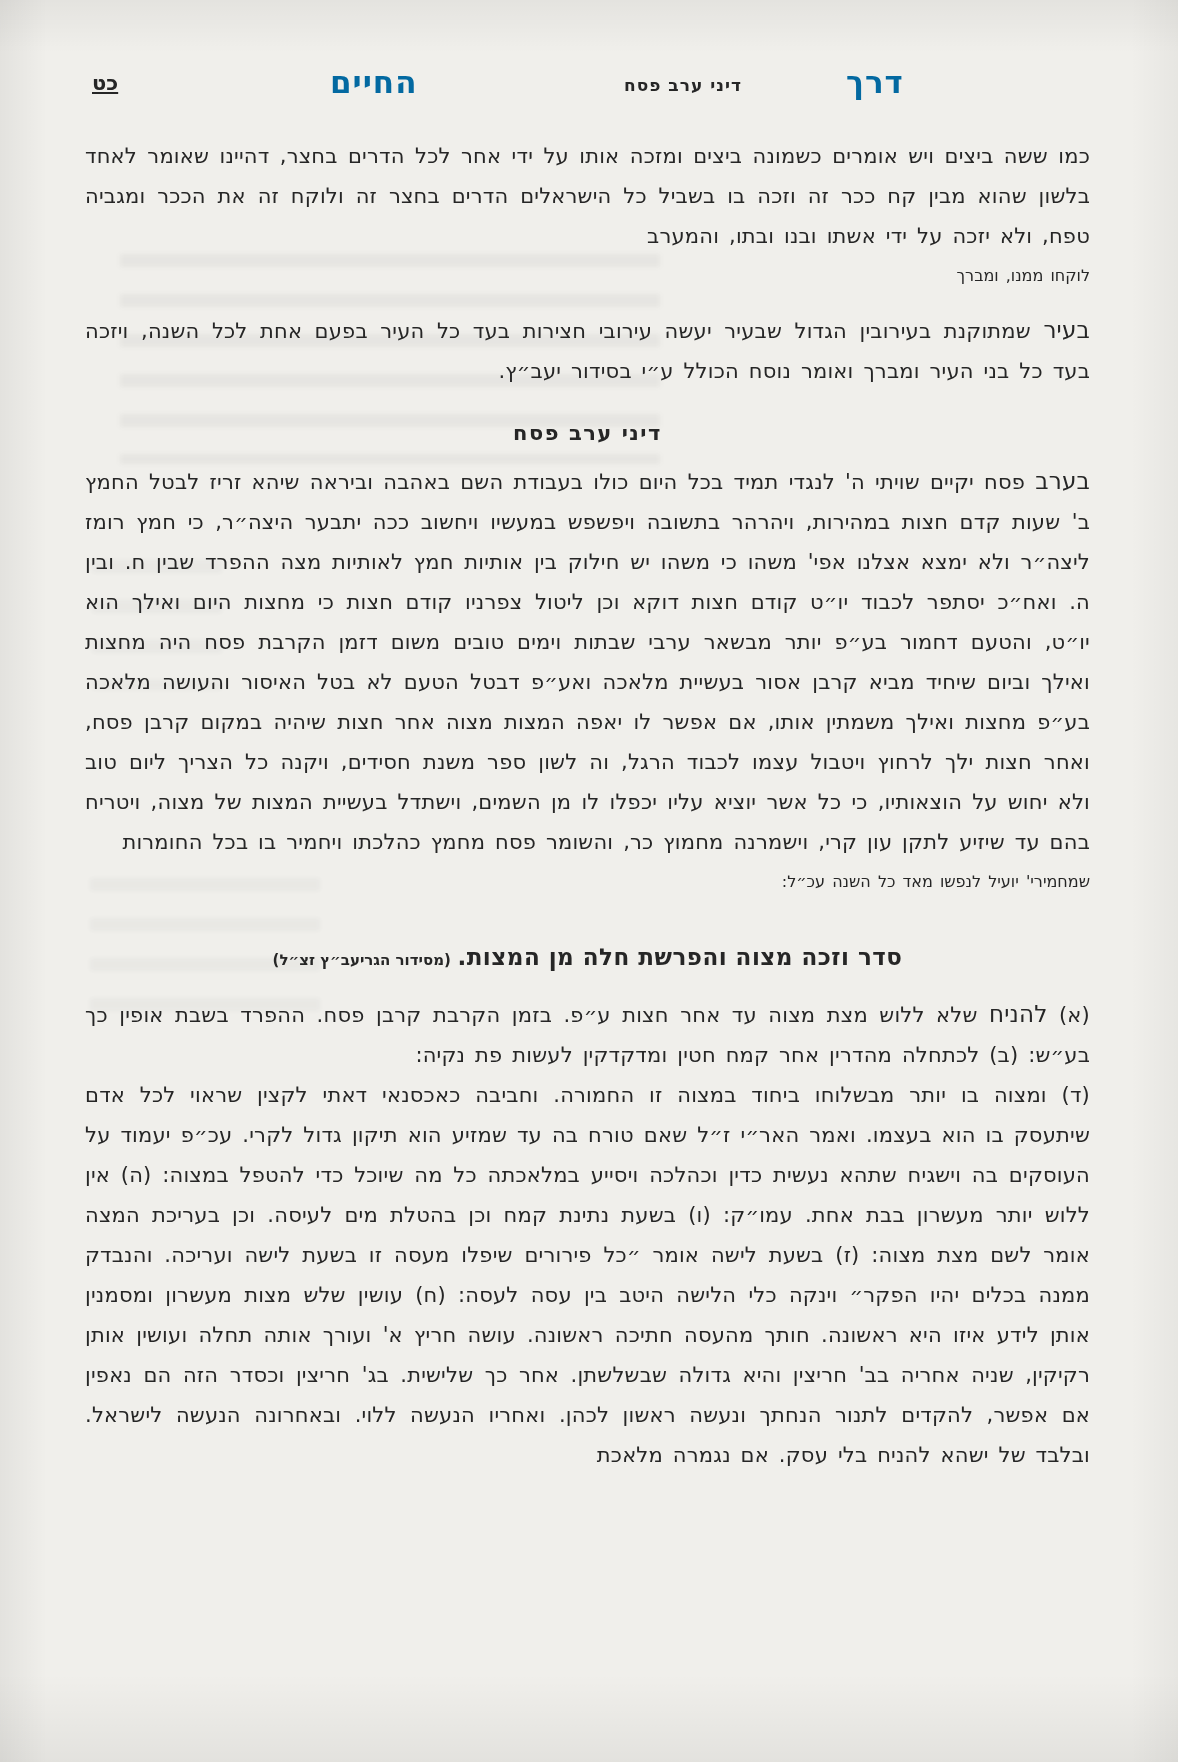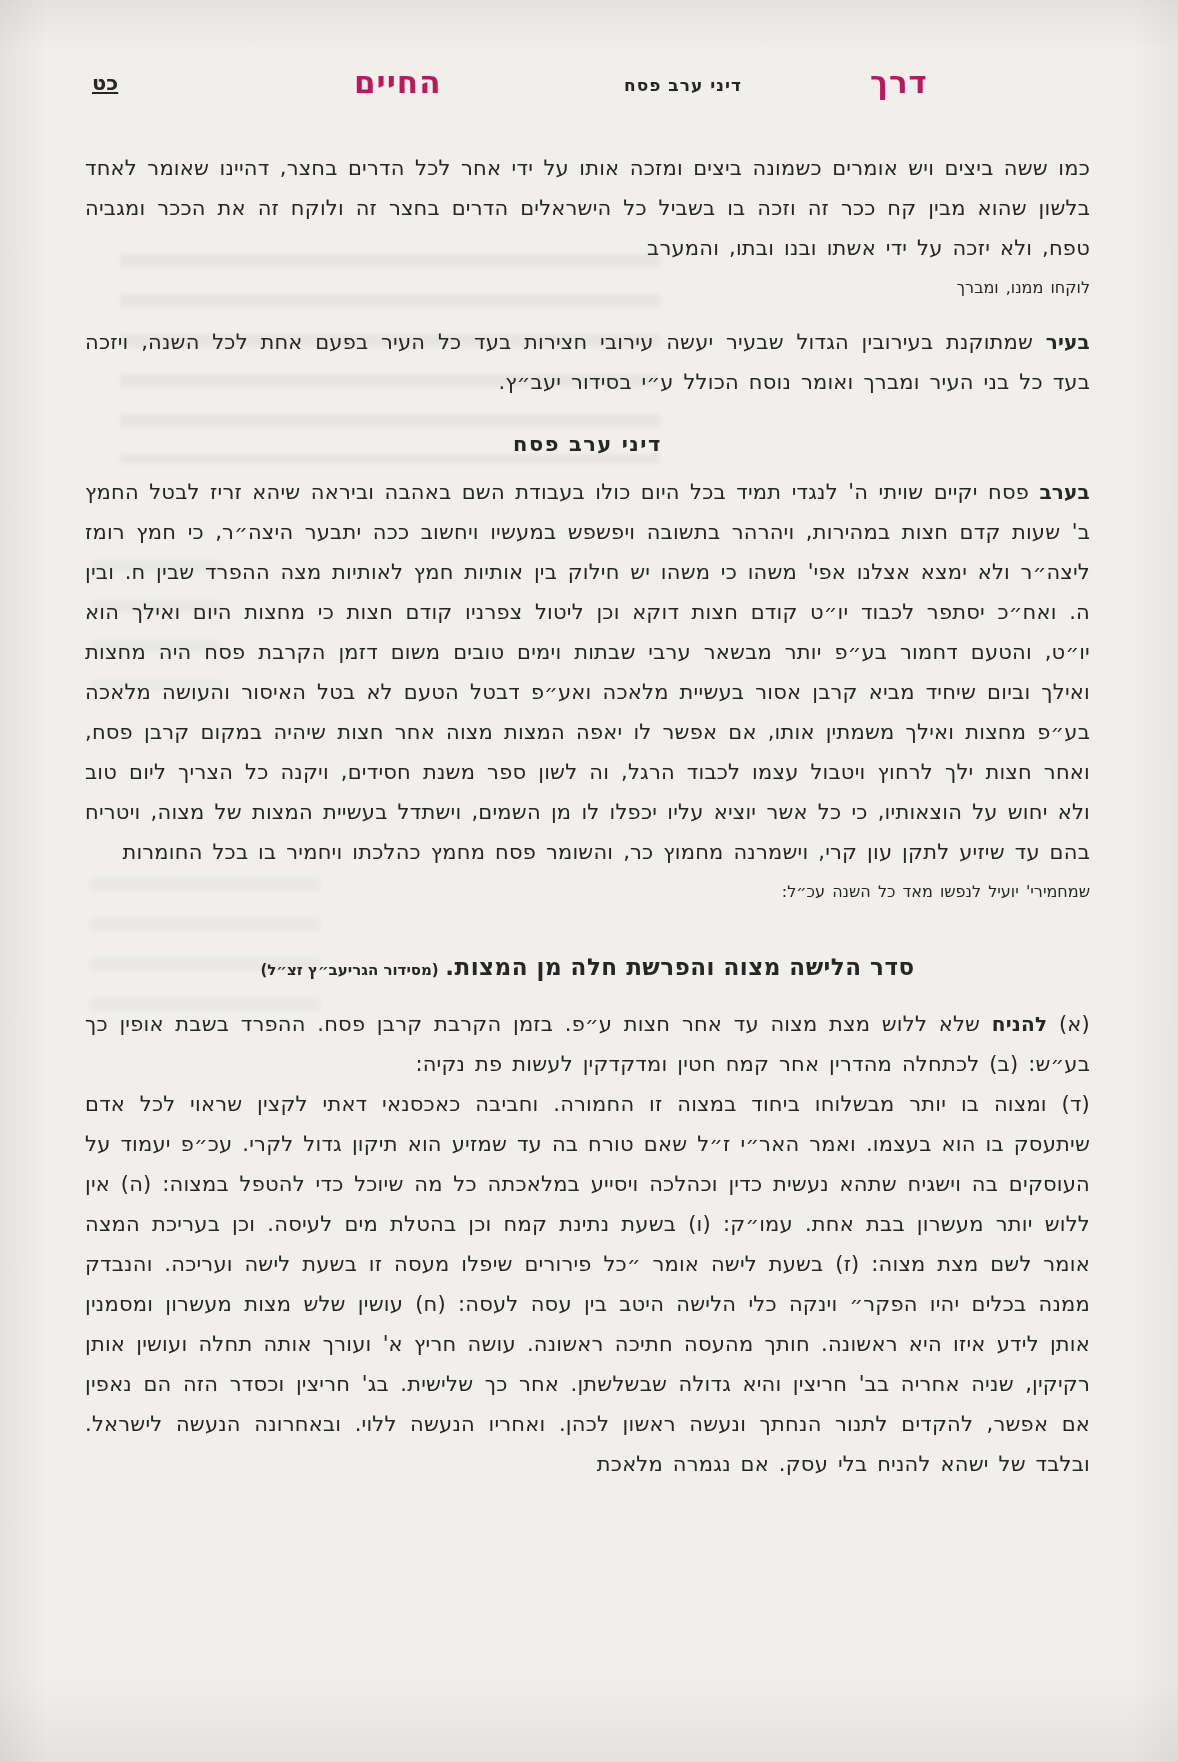--- a/index.html
+++ b/index.html
@@ -39,62 +39,61 @@
   .ghost-a { top: 254px; left: 120px; width: 540px; height: 210px; }
   .ghost-b { top: 560px; left: 92px;  width: 130px; height: 130px; opacity: .8; }
   .ghost-c { top: 878px; left: 90px;  width: 230px; height: 150px; opacity: .8; }
 
   .header { position: absolute; top: 64px; left: 0; right: 0; height: 54px; }
   .title-part {
     position: absolute;
     font-weight: bold;
     font-size: 31px;
     letter-spacing: 1px;
-    color: #be185d;
-    margin-left: 24px;
+    color: #0369a1;
   }
   .title-right { left: 846px; top: 0; }
   .title-left  { left: 330px; top: 0; }
   .running-title {
     position: absolute;
     left: 624px; top: 11px;
     font-weight: bold;
     font-size: 17px;
     letter-spacing: 1px;
   }
   .page-number {
     position: absolute;
     left: 92px; top: 7px;
     font-weight: bold;
     font-size: 21px;
     text-decoration: underline;
   }
 
   .text-block {
     position: absolute;
-    top: 148px;
+    top: 136px;
     right: 88px;
     left: 85px;
   }
   .para {
     margin: 0;
     font-size: 21px;
     line-height: 40px;
     text-align: justify;
     word-spacing: 3px;
     letter-spacing: 0.2px;
   }
   .center-line {
     margin: 0;
     font-size: 16px;
     line-height: 40px;
     text-align: right;
     word-spacing: 2px;
   }
-  .lead-word { font-weight: bold; font-size: 20px; }
+  .lead-word { font-weight: normal; font-size: 23px; }
 
   .sec-heading-1 {
     margin: 30px 0 16px 0;
     text-align: center;
     font-size: 21px;
     font-weight: bold;
     letter-spacing: 1.5px;
   }
   .para-city { margin-top: 14px; }
   .sec-heading-2 { margin: 42px 0 24px 0; text-align: center; }
@@ -129,21 +128,21 @@
     </p>
 
     <h2 class="sec-heading-1">דיני ערב פסח</h2>
 
     <p class="para">
       <span class="lead-word">בערב</span><span> פסח יקיים שויתי ה' לנגדי תמיד בכל היום כולו בעבודת השם באהבה וביראה שיהא זריז לבטל החמץ ב' שעות קדם חצות במהירות, ויהרהר בתשובה ויפשפש במעשיו ויחשוב ככה יתבער היצה״ר, כי חמץ רומז ליצה״ר ולא ימצא אצלנו אפי' משהו כי משהו יש חילוק בין אותיות חמץ לאותיות מצה ההפרד שבין ח. ובין ה. ואח״כ יסתפר לכבוד יו״ט קודם חצות דוקא וכן ליטול צפרניו קודם חצות כי מחצות היום ואילך הוא יו״ט, והטעם דחמור בע״פ יותר מבשאר ערבי שבתות וימים טובים משום דזמן הקרבת פסח היה מחצות ואילך וביום שיחיד מביא קרבן אסור בעשיית מלאכה ואע״פ דבטל הטעם לא בטל האיסור והעושה מלאכה בע״פ מחצות ואילך משמתין אותו, אם אפשר לו יאפה המצות מצוה אחר חצות שיהיה במקום קרבן פסח, ואחר חצות ילך לרחוץ ויטבול עצמו לכבוד הרגל, וה לשון ספר משנת חסידים, ויקנה כל הצריך ליום טוב ולא יחוש על הוצאותיו, כי כל אשר יוציא עליו יכפלו לו מן השמים, וישתדל בעשיית המצות של מצוה, ויטריח בהם עד שיזיע לתקן עון קרי, וישמרנה מחמוץ כר, והשומר פסח מחמץ כהלכתו ויחמיר בו בכל החומרות</span>
     </p>
     <p class="center-line">שמחמירי' יועיל לנפשו מאד כל השנה עכ״ל:</p>
 
     <h3 class="sec-heading-2">
-      <span class="sec2-main">סדר הלישה מצוה והפרשת חלה מן המצות.</span>
+      <span class="sec2-main">סדר וזכה מצוה והפרשת חלה מן המצות.</span>
       <span class="sec2-source">(מסידור הגריעב״ץ זצ״ל)</span>
     </h3>
 
     <p class="para">
       <span>(א) </span><span class="lead-word">להניח</span><span> שלא ללוש מצת מצוה עד אחר חצות ע״פ. בזמן הקרבת קרבן פסח. ההפרד בשבת אופין כך בע״ש: (ב) לכתחלה מהדרין אחר קמח חטין ומדקדקין לעשות פת נקיה:</span>
     </p>
     <p class="para">(ד) ומצוה בו יותר מבשלוחו ביחוד במצוה זו החמורה. וחביבה כאכסנאי דאתי לקצין שראוי לכל אדם שיתעסק בו הוא בעצמו. ואמר האר״י ז״ל שאם טורח בה עד שמזיע הוא תיקון גדול לקרי. עכ״פ יעמוד על העוסקים בה וישגיח שתהא נעשית כדין וכהלכה ויסייע במלאכתה כל מה שיוכל כדי להטפל במצוה: (ה) אין ללוש יותר מעשרון בבת אחת. עמו״ק: (ו) בשעת נתינת קמח וכן בהטלת מים לעיסה. וכן בעריכת המצה אומר לשם מצת מצוה: (ז) בשעת לישה אומר ״כל פירורים שיפלו מעסה זו בשעת לישה ועריכה. והנבדק ממנה בכלים יהיו הפקר״ וינקה כלי הלישה היטב בין עסה לעסה: (ח) עושין שלש מצות מעשרון ומסמנין אותן לידע איזו היא ראשונה. חותך מהעסה חתיכה ראשונה. עושה חריץ א' ועורך אותה תחלה ועושין אותן רקיקין, שניה אחריה בב' חריצין והיא גדולה שבשלשתן. אחר כך שלישית. בג' חריצין וכסדר הזה הם נאפין אם אפשר, להקדים לתנור הנחתך ונעשה ראשון לכהן. ואחריו הנעשה ללוי. ובאחרונה הנעשה לישראל. ובלבד של ישהא להניח בלי עסק. אם נגמרה מלאכת</p>
 
   </div>
 </div>

